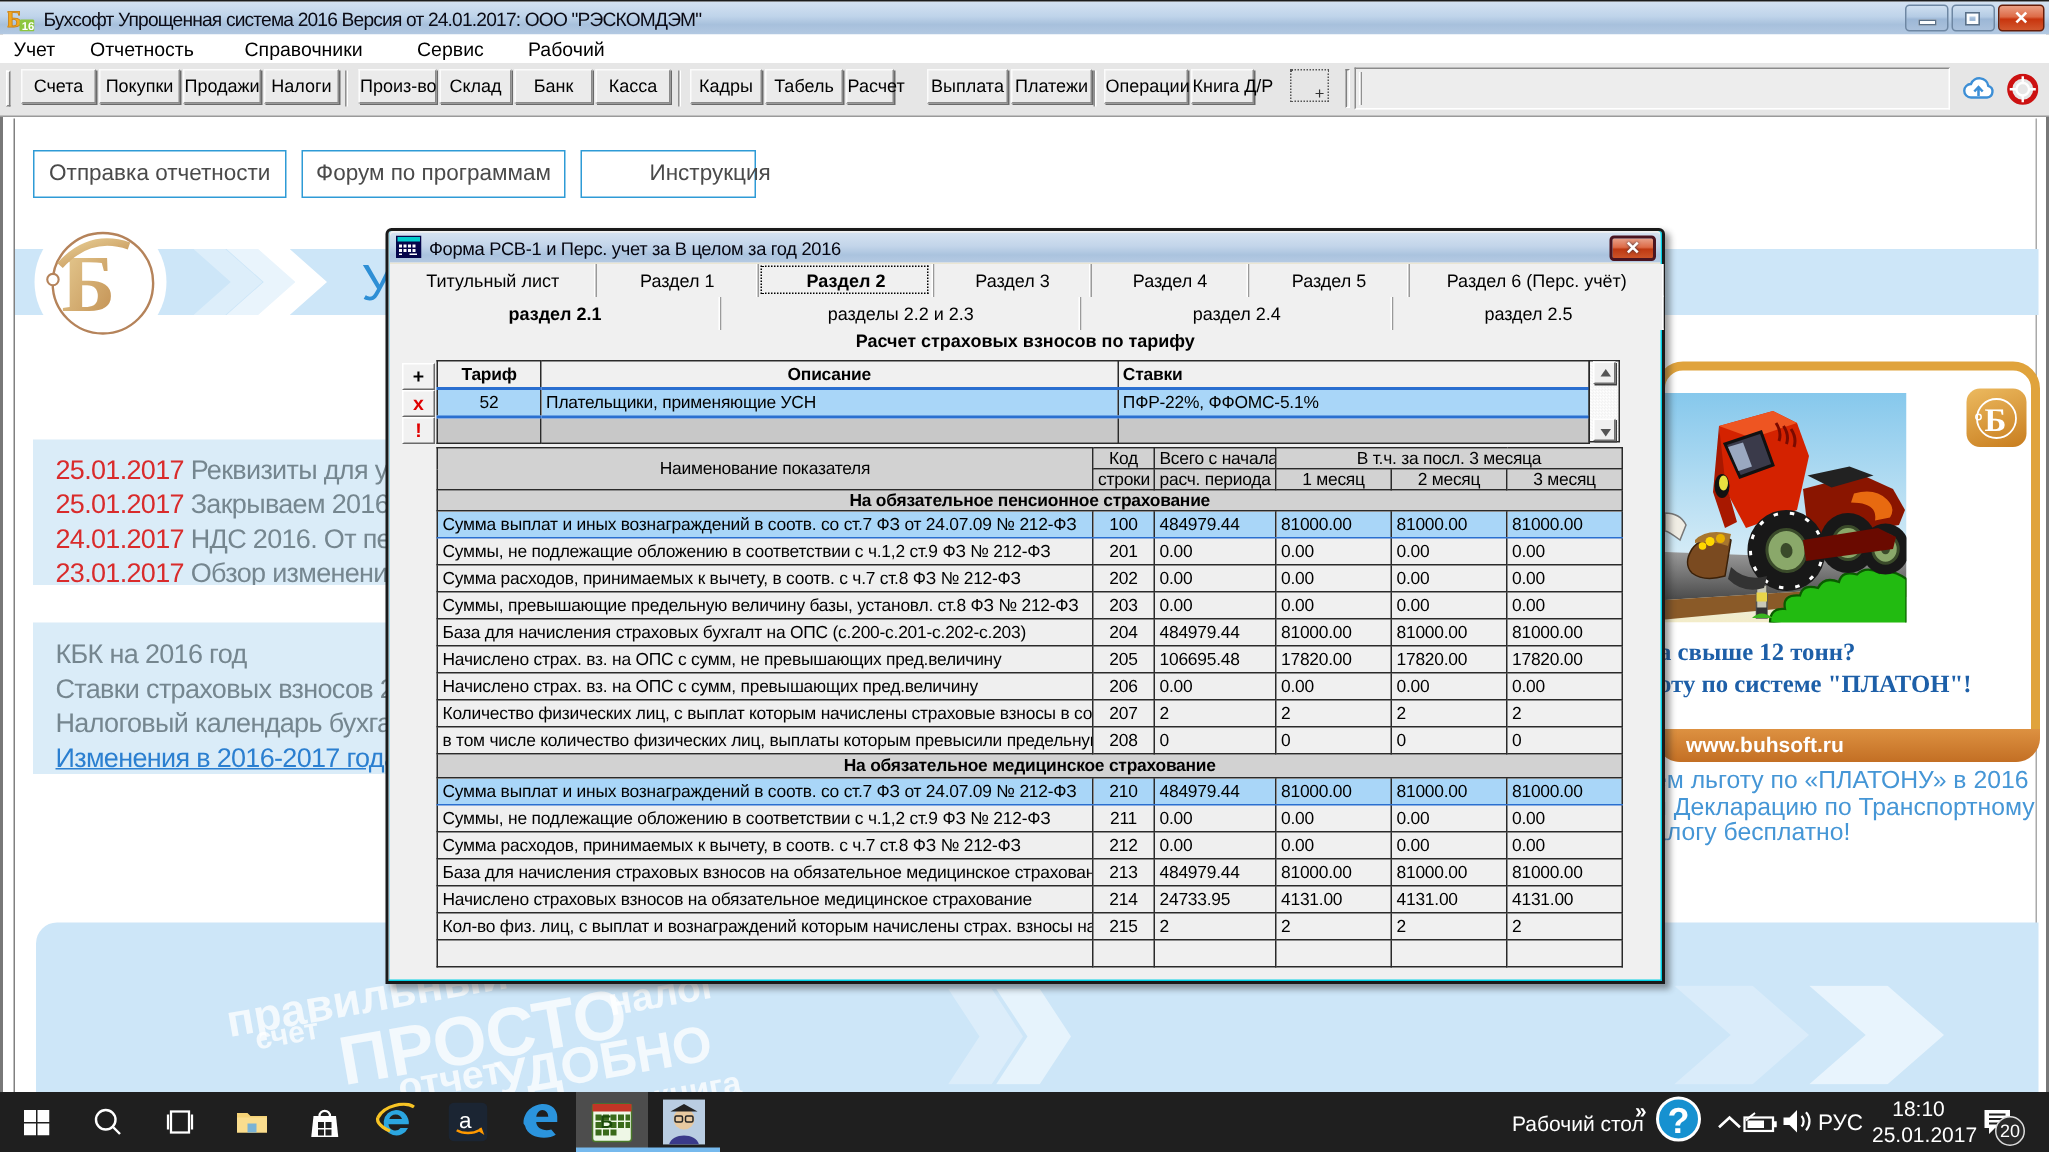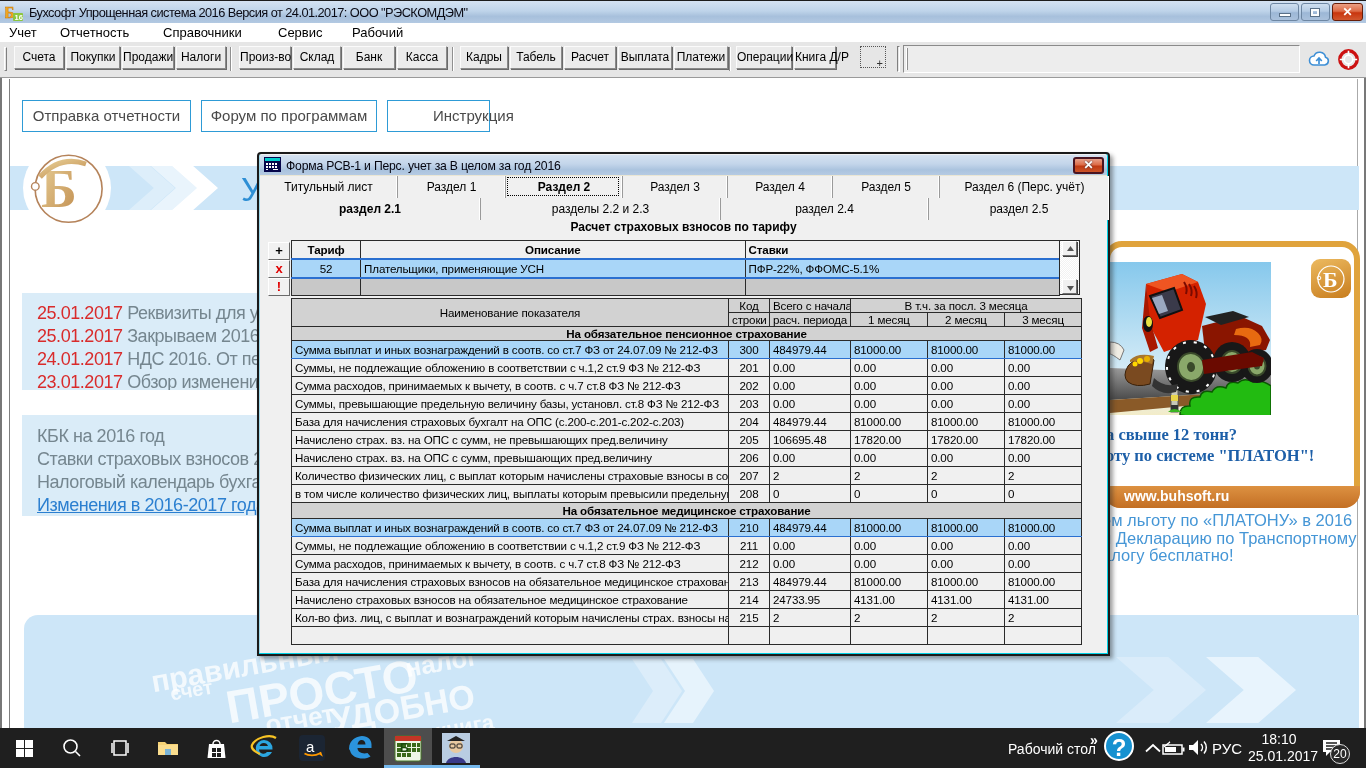--- a/index.html
+++ b/index.html
@@ -120,30 +120,30 @@
 <div class="tbtn" style="left: 14px; width: 50px;">Счета</div>
     <div class="tbtn" style="left: 66px; width: 54px;">Покупки</div>
     <div class="tbtn" style="left: 122px; width: 52px;">Продажи</div>
     <div class="tbtn" style="left: 176px; width: 50px;">Налоги</div>
     <div class="tbtn" style="left: 239px; width: 52px;">Произ-во</div>
     <div class="tbtn" style="left: 293px; width: 48px;">Склад</div>
     <div class="tbtn" style="left: 343px; width: 52px;">Банк</div>
     <div class="tbtn" style="left: 397px; width: 50px;">Касса</div>
     <div class="tbtn" style="left: 460px; width: 48px;">Кадры</div>
     <div class="tbtn" style="left: 510px; width: 52px;">Табель</div>
-    <div class="tbtn" style="left: 564px; width: 52px;">Расчет</div>
+    <div class="tbtn" style="left: 564px; width: 32px;">Расчет</div>
     <div class="tbtn" style="left: 618px; width: 54px;">Выплата</div>
     <div class="tbtn" style="left: 674px; width: 54px;">Платежи</div>
     <div class="tbtn" style="left: 736px; width: 56px;">Операции</div>
     <div class="tbtn" style="left: 794px; width: 42px;">Книга Д/Р</div>
   </div>
 <div id="page">
  <div class="bluebtn" style="left:12px;width:169px;">Отправка отчетности</div>
  <div class="bluebtn" style="left:191px;width:176px;">Форум по программам</div>
- <div class="bluebtn" style="left:377px;width:103px;padding-left:45px;">Инструкция</div>
+ <div class="bluebtn" style="left:377px;width:117px;padding-left:45px;">Инструкция</div>
  <div id="band">
       <div class="knock"></div>
   <div class="chev" style="left:119px;background:#ddeefa;"></div>
   <div class="chev" style="left:141px;background:#e9f4fc;"></div>
   <div class="chev" style="left:162px;background:#fff;"></div>
  </div>
  <div id="bigtitle">Упрощенная система</div>
  <svg class="abs" style="left:18px;top:72px;" width="90" height="86" viewBox="0 0 90 86">
   <defs>
         <linearGradient id="gold" x1="0" y1="0" x2="1" y2="1">
@@ -326,21 +326,21 @@
           <td class="hdr hh">расч. периода</td>
           <td class="hdr hh">1 месяц</td>
           <td class="hdr hh">2 месяц</td>
           <td class="hdr hh">3 месяц</td>
         </tr>
   <tr>
           <td class="sec" colspan="6">На обязательное пенсионное страхование</td>
         </tr>
   <tr class="hl">
           <td>Сумма выплат и иных вознаграждений в соотв. со ст.7 ФЗ от 24.07.09 № 212-ФЗ</td>
-          <td class="c">300</td>
+          <td class="c">100</td>
           <td class="num">484979.44</td>
           <td class="num">81000.00</td>
           <td class="num">81000.00</td>
           <td class="num">81000.00</td>
         </tr>
   <tr>
           <td class="g">Суммы, не подлежащие обложению в соответствии с ч.1,2 ст.9 ФЗ № 212-ФЗ</td>
           <td class="c g">201</td>
           <td class="num g">0.00</td>
           <td class="num">0.00</td>

